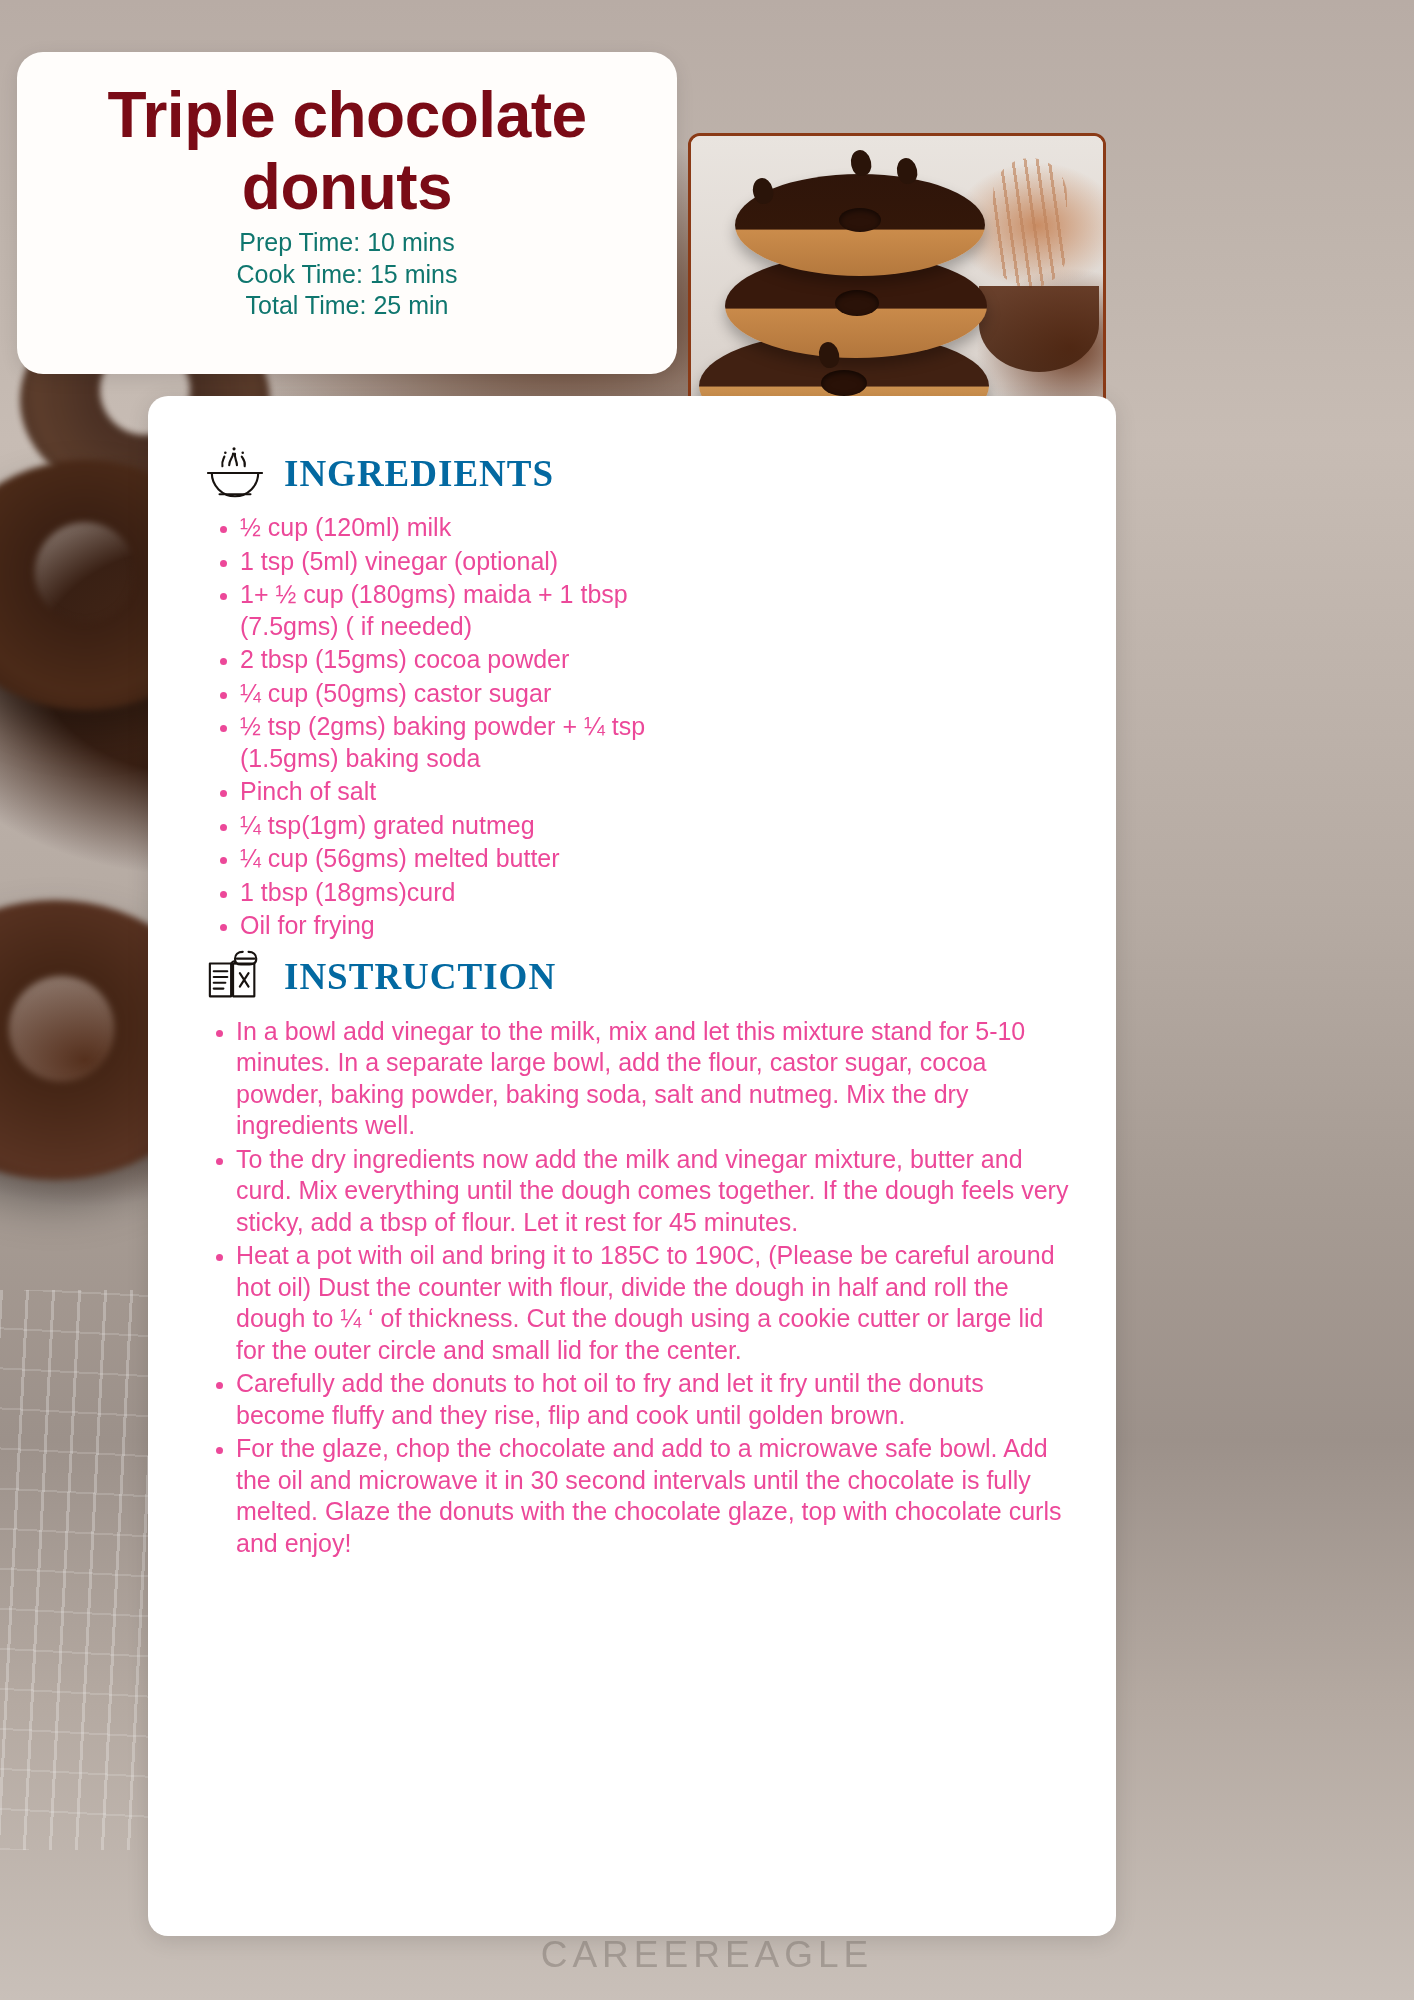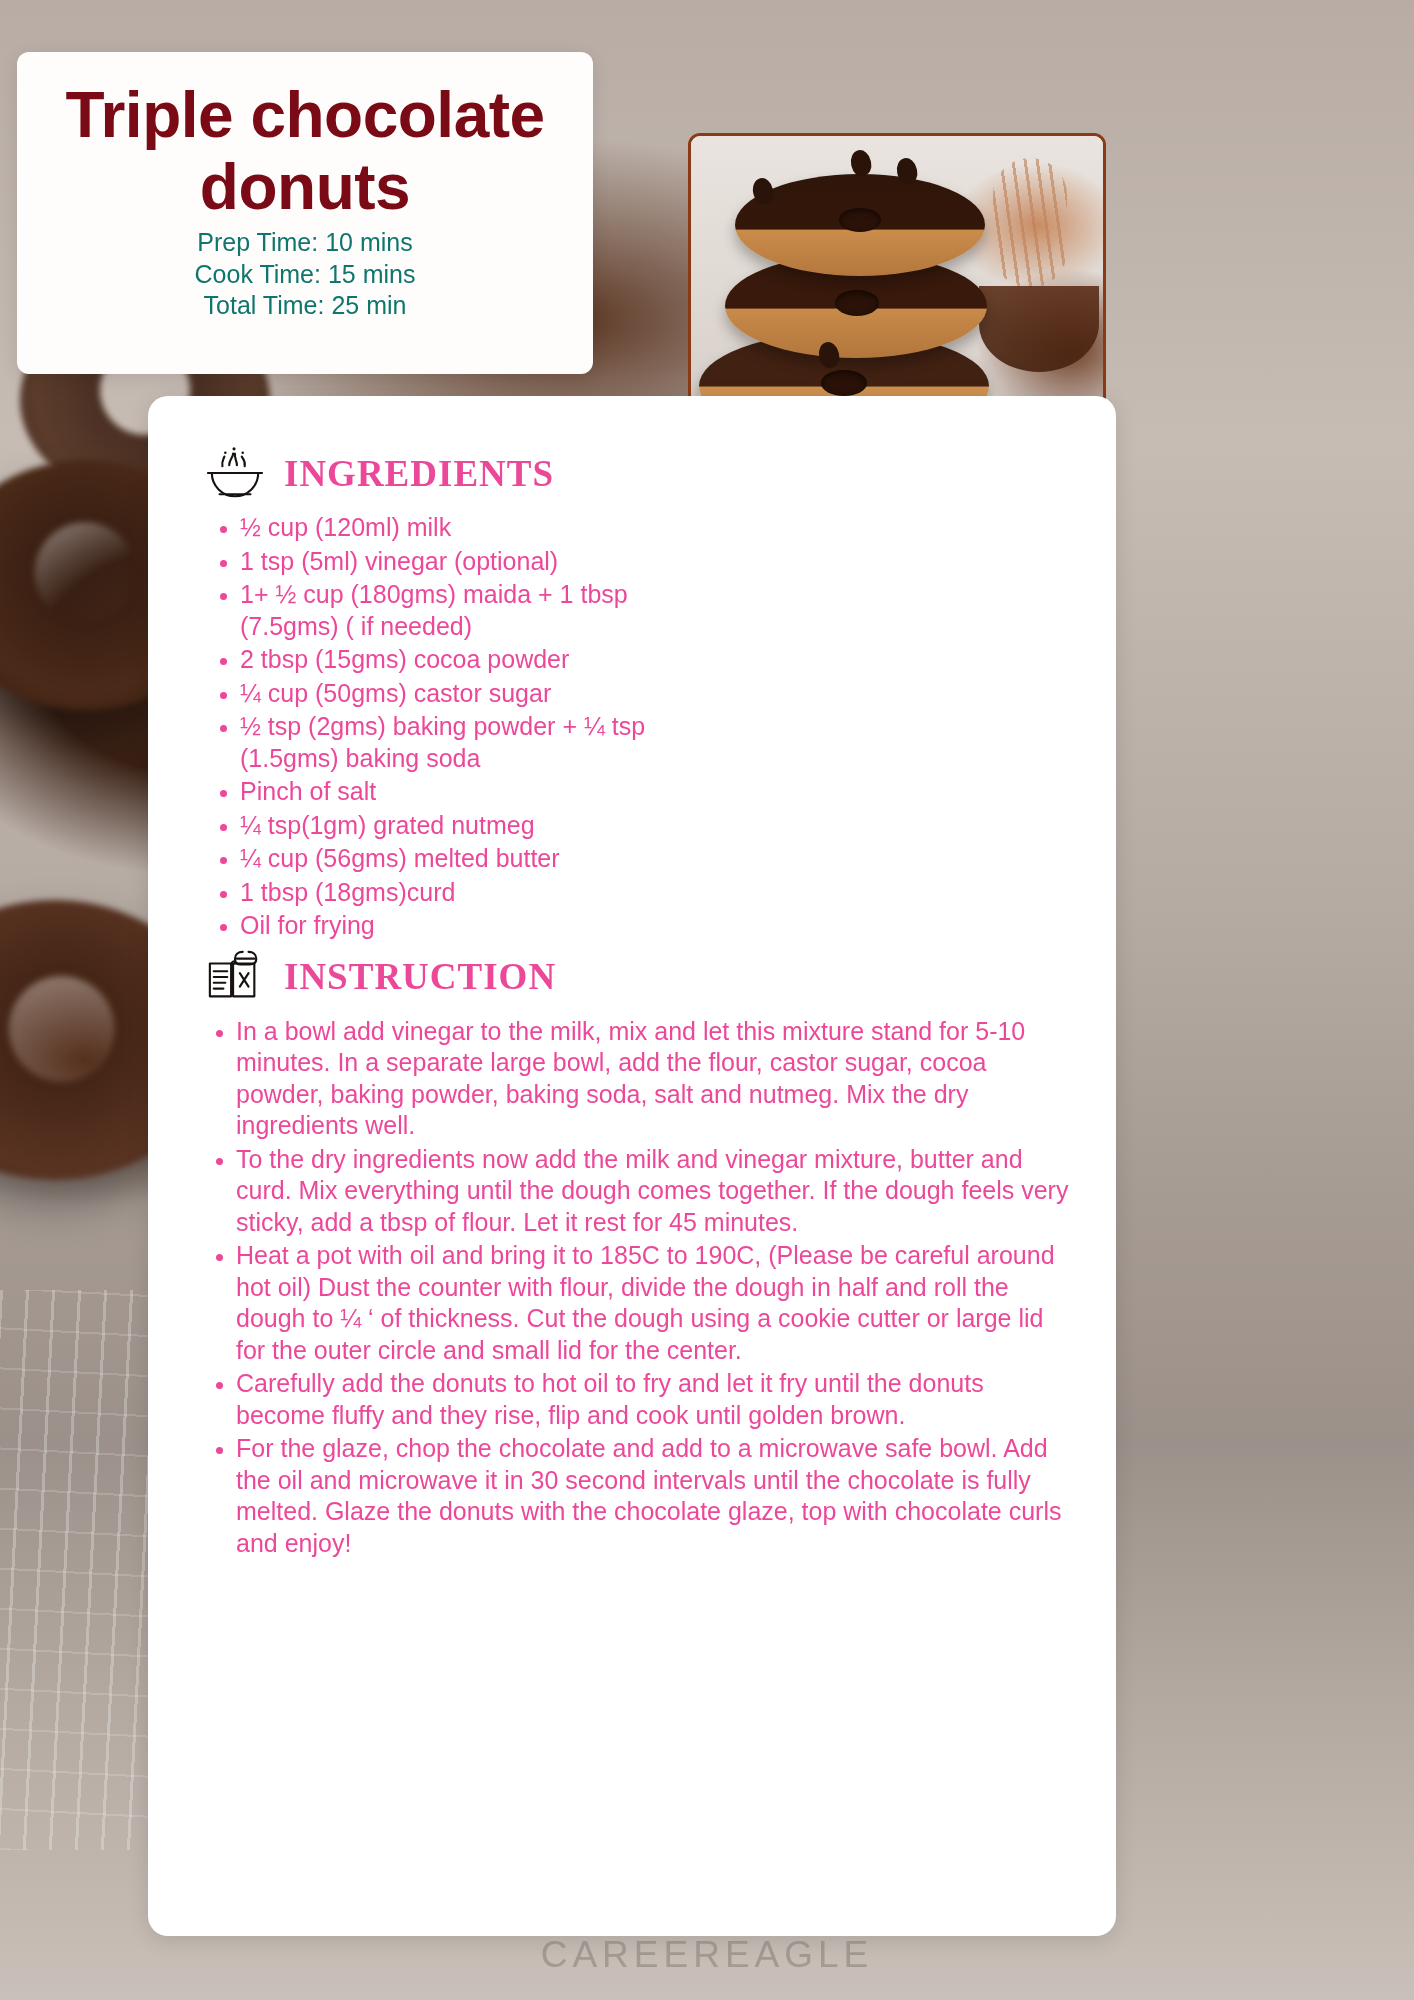--- a/index.html
+++ b/index.html
@@ -60,24 +60,24 @@
     left: 20px; top: 300px; width: 250px; height: 200px;
     background: radial-gradient(circle at 50% 45%, rgba(0,0,0,0) 0 26%, #3d2114 28%, #51301e 65%, #2d160c 100%);
     opacity: .9;
   }
 
   
   .title-card {
     position: absolute;
     left: 17px;
     top: 52px;
-    width: 576px;
+    width: 660px;
     height: 322px;
     background: #fffdfb;
-    border-radius: 12px;
+    border-radius: 26px;
     box-shadow: 0 4px 18px rgba(0,0,0,0.10);
     padding: 28px 34px 18px;
     text-align: center;
   }
   .title {
     font-size: 64px;
     line-height: 1.12;
     color: #7a0b16;
     font-weight: 700;
     letter-spacing: -0.5px;
@@ -175,21 +175,21 @@
     align-items: center;
     gap: 18px;
     margin: 18px 0 10px 20px;
   }
   .section-head .glyph { width: 62px; height: 58px; flex: 0 0 62px; }
   .section-title {
     font-family: "Liberation Serif", serif;
     font-size: 37px;
     font-weight: 700;
     letter-spacing: 1px;
-    color: #ec4899;
+    color: #0369a1;
   }
 
   ul.list {
     margin: 6px 0 0;
     padding-left: 56px;
   }
   ul.list li {
     font-size: 25px;
     line-height: 1.26;
     color: #ec4899;

